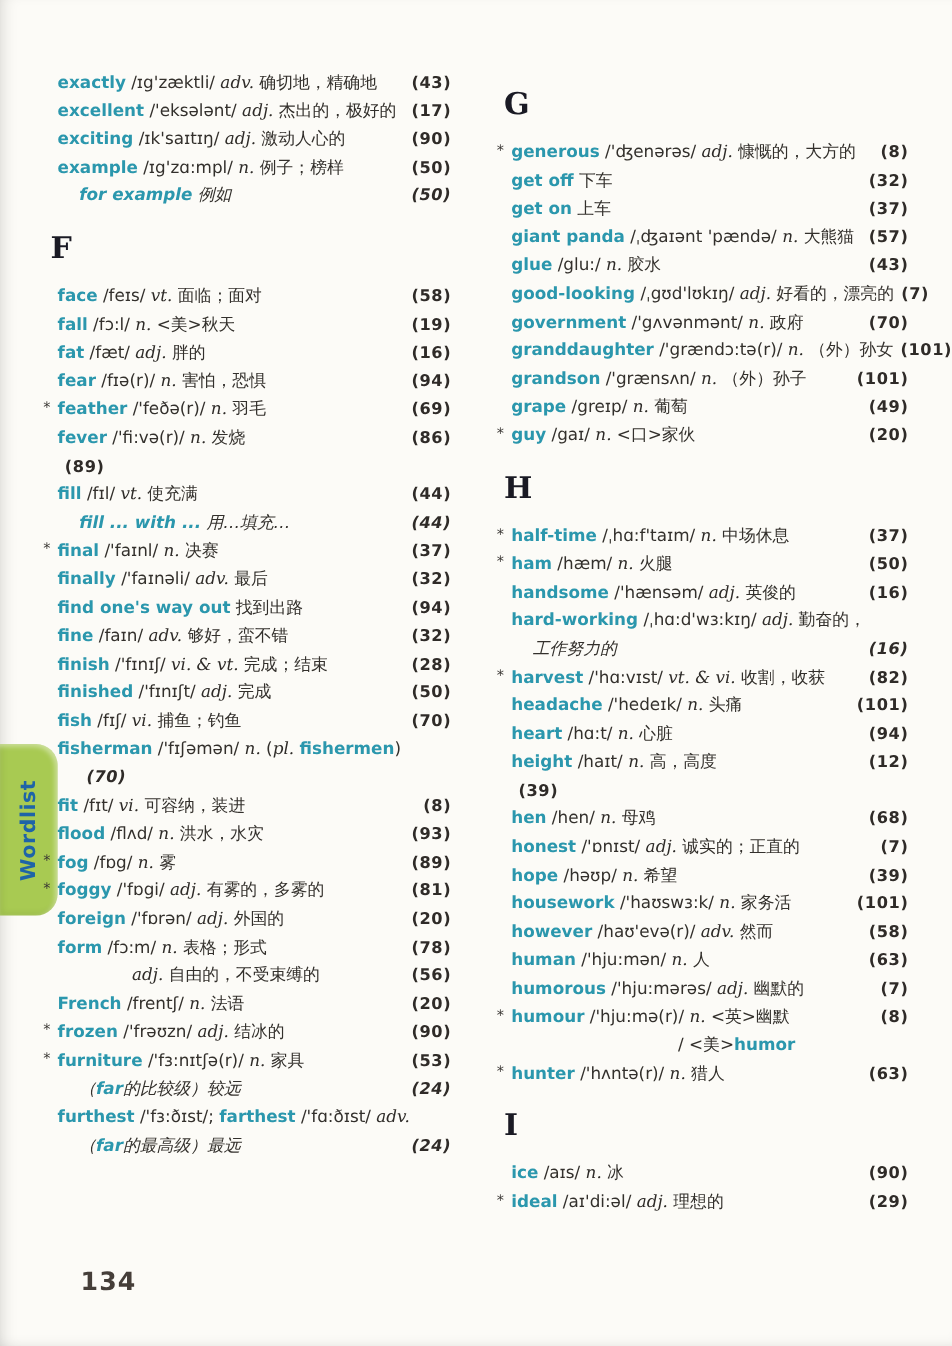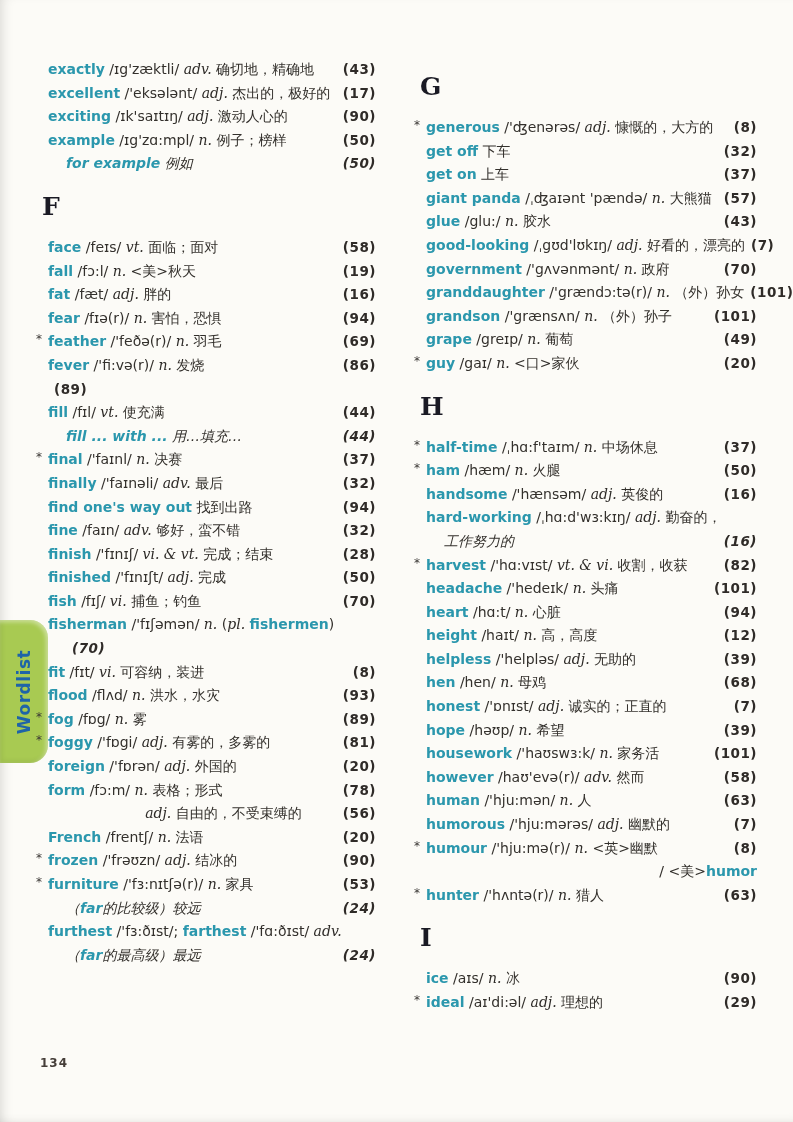--- a/index.html
+++ b/index.html
@@ -19,22 +19,22 @@
   .section{
     font-family:"DejaVu Serif",serif;font-weight:bold;font-size:25px;line-height:30px;
     color:#1a1a24;margin:16px 0 14px -6px;
   }
   .row{
     position:relative;display:flex;align-items:baseline;
     line-height:23.6px;white-space:nowrap;
   }
   .row .txt{flex:1 1 auto;overflow:visible;}
   .ind1{padding-left:18px;font-style:italic;}
-  .ind2{padding-left:62px;text-align:center;}
-  .ind3{padding-left:139px;text-align:right;}
+  .ind2{padding-left:62px;}
+  .ind3{padding-left:139px;}
   .ast{
     position:absolute;left:-12px;top:-2px;font-size:12px;color:#3a3734;
   }
   .sh{color:#2b97ad;font-weight:bold;}
   .sp{color:#33302c;}
   .so{font-style:italic;font-family:"DejaVu Serif",serif;color:#2e2b28;}
   .sd{color:#33302c;}
   .pg{
     margin-left:6px;font-weight:600;font-size:13.5px;color:#2f2b28;
     letter-spacing:.5px;flex:0 0 auto;
@@ -44,22 +44,22 @@
     background:#a8ca52;border-radius:0 18px 18px 0;
     box-shadow:inset -2px 2px 4px rgba(255,255,255,.45), inset 2px -2px 5px rgba(0,0,0,.08);
   }
   .wordlist-tab .tab-label{
     position:absolute;left:50%;top:50%;
     transform:translate(-50%,-50%) rotate(-90deg);
     font-weight:bold;font-size:17px;color:#1e64a8;letter-spacing:.5px;
     white-space:nowrap;
   }
   .page-number{
-    position:absolute;left:40px;top:1056px;
-    font-weight:bold;font-size:12px;color:#453e39;letter-spacing:1px;
+    position:absolute;left:67px;top:1056px;
+    font-weight:bold;font-size:21px;color:#453e39;letter-spacing:1px;
   }
 </style>
 </head>
 <body>
 
 <div class="page">
 
   <div class="wordlist-tab">
     <span class="tab-label">Wordlist</span>
   </div>
@@ -294,21 +294,20 @@
       </div>
       <div class="row ind0">
         <span class="txt"><span class="sh">heart</span><span class="sp"> /hɑ:t/ </span><span class="so">n.</span><span class="sd"> 心脏</span></span>
         <span class="pg">(94)</span>
       </div>
       <div class="row ind0">
         <span class="txt"><span class="sh">height</span><span class="sp"> /haɪt/ </span><span class="so">n.</span><span class="sd"> 高，高度</span></span>
         <span class="pg">(12)</span>
       </div>
       <div class="row ind0">
-        <span class="txt"><span class="sh">helpless</span><span class="sp"> /'helpləs/ </span><span class="so">adj.</span><span class="sd"> 无助的</span></span>
         <span class="pg">(39)</span>
       </div>
       <div class="row ind0">
         <span class="txt"><span class="sh">hen</span><span class="sp"> /hen/ </span><span class="so">n.</span><span class="sd"> 母鸡</span></span>
         <span class="pg">(68)</span>
       </div>
       <div class="row ind0">
         <span class="txt"><span class="sh">honest</span><span class="sp"> /'ɒnɪst/ </span><span class="so">adj.</span><span class="sd"> 诚实的；正直的</span></span>
         <span class="pg">(7)</span>
       </div>

